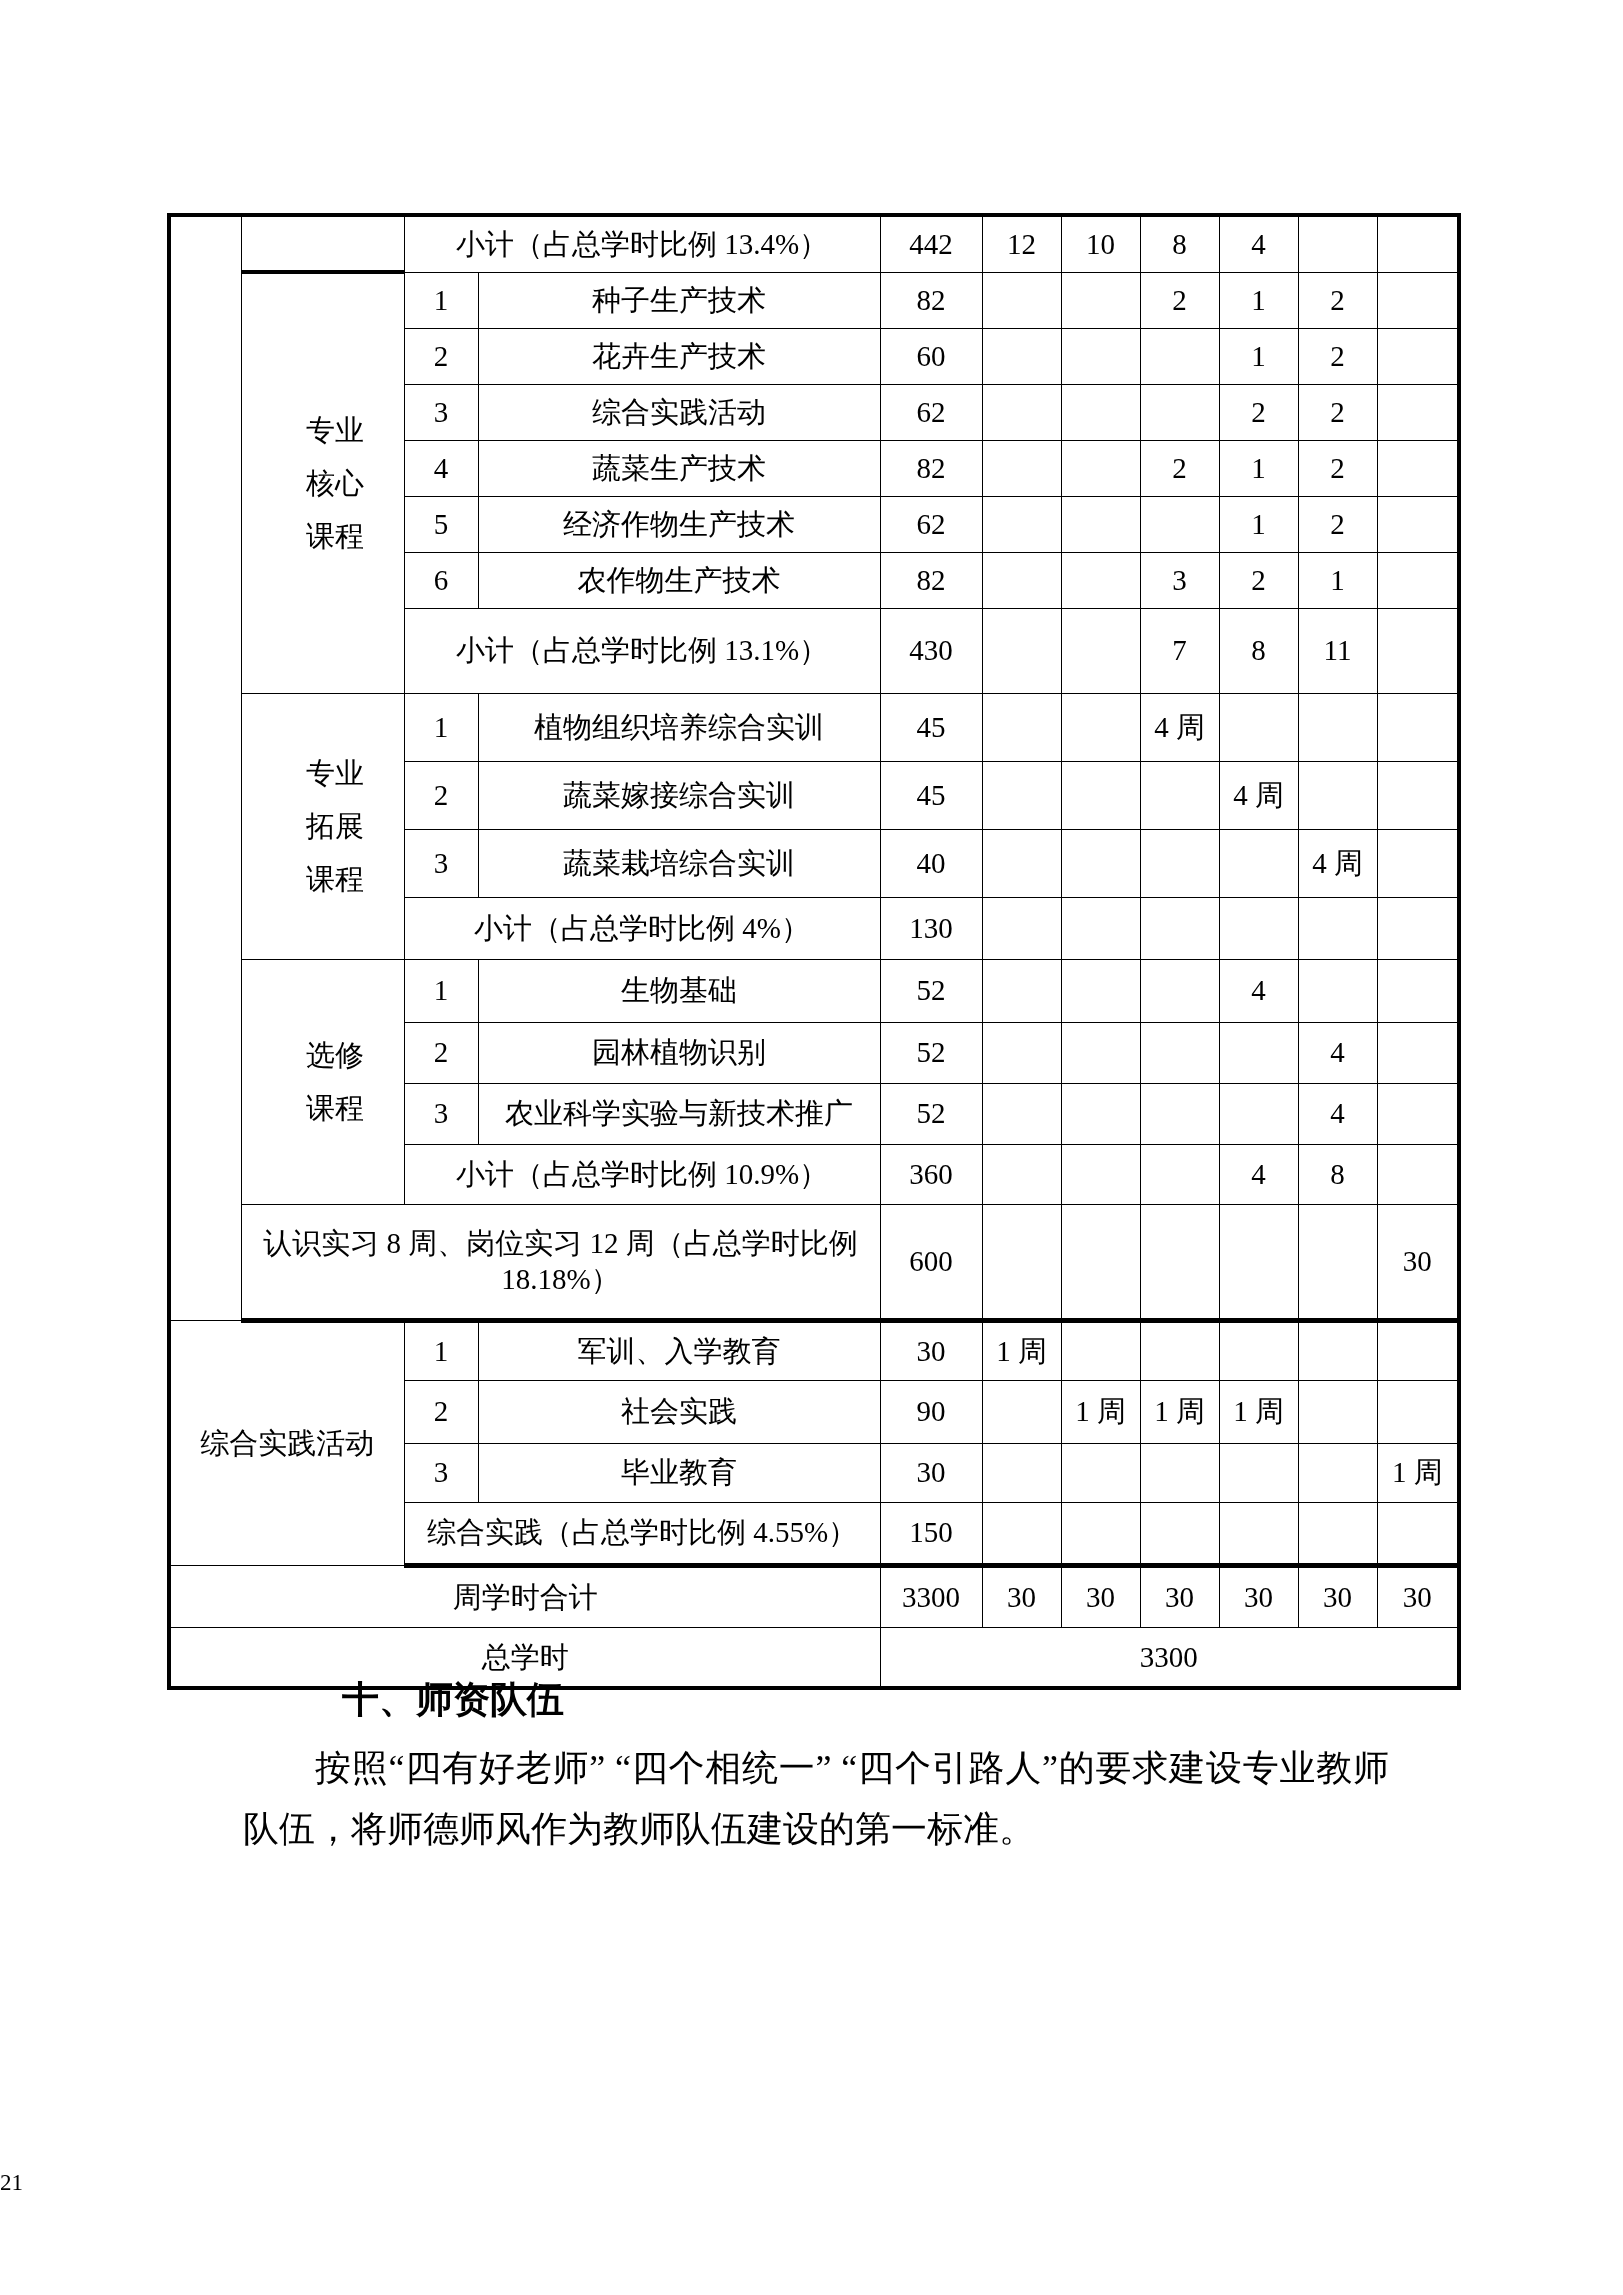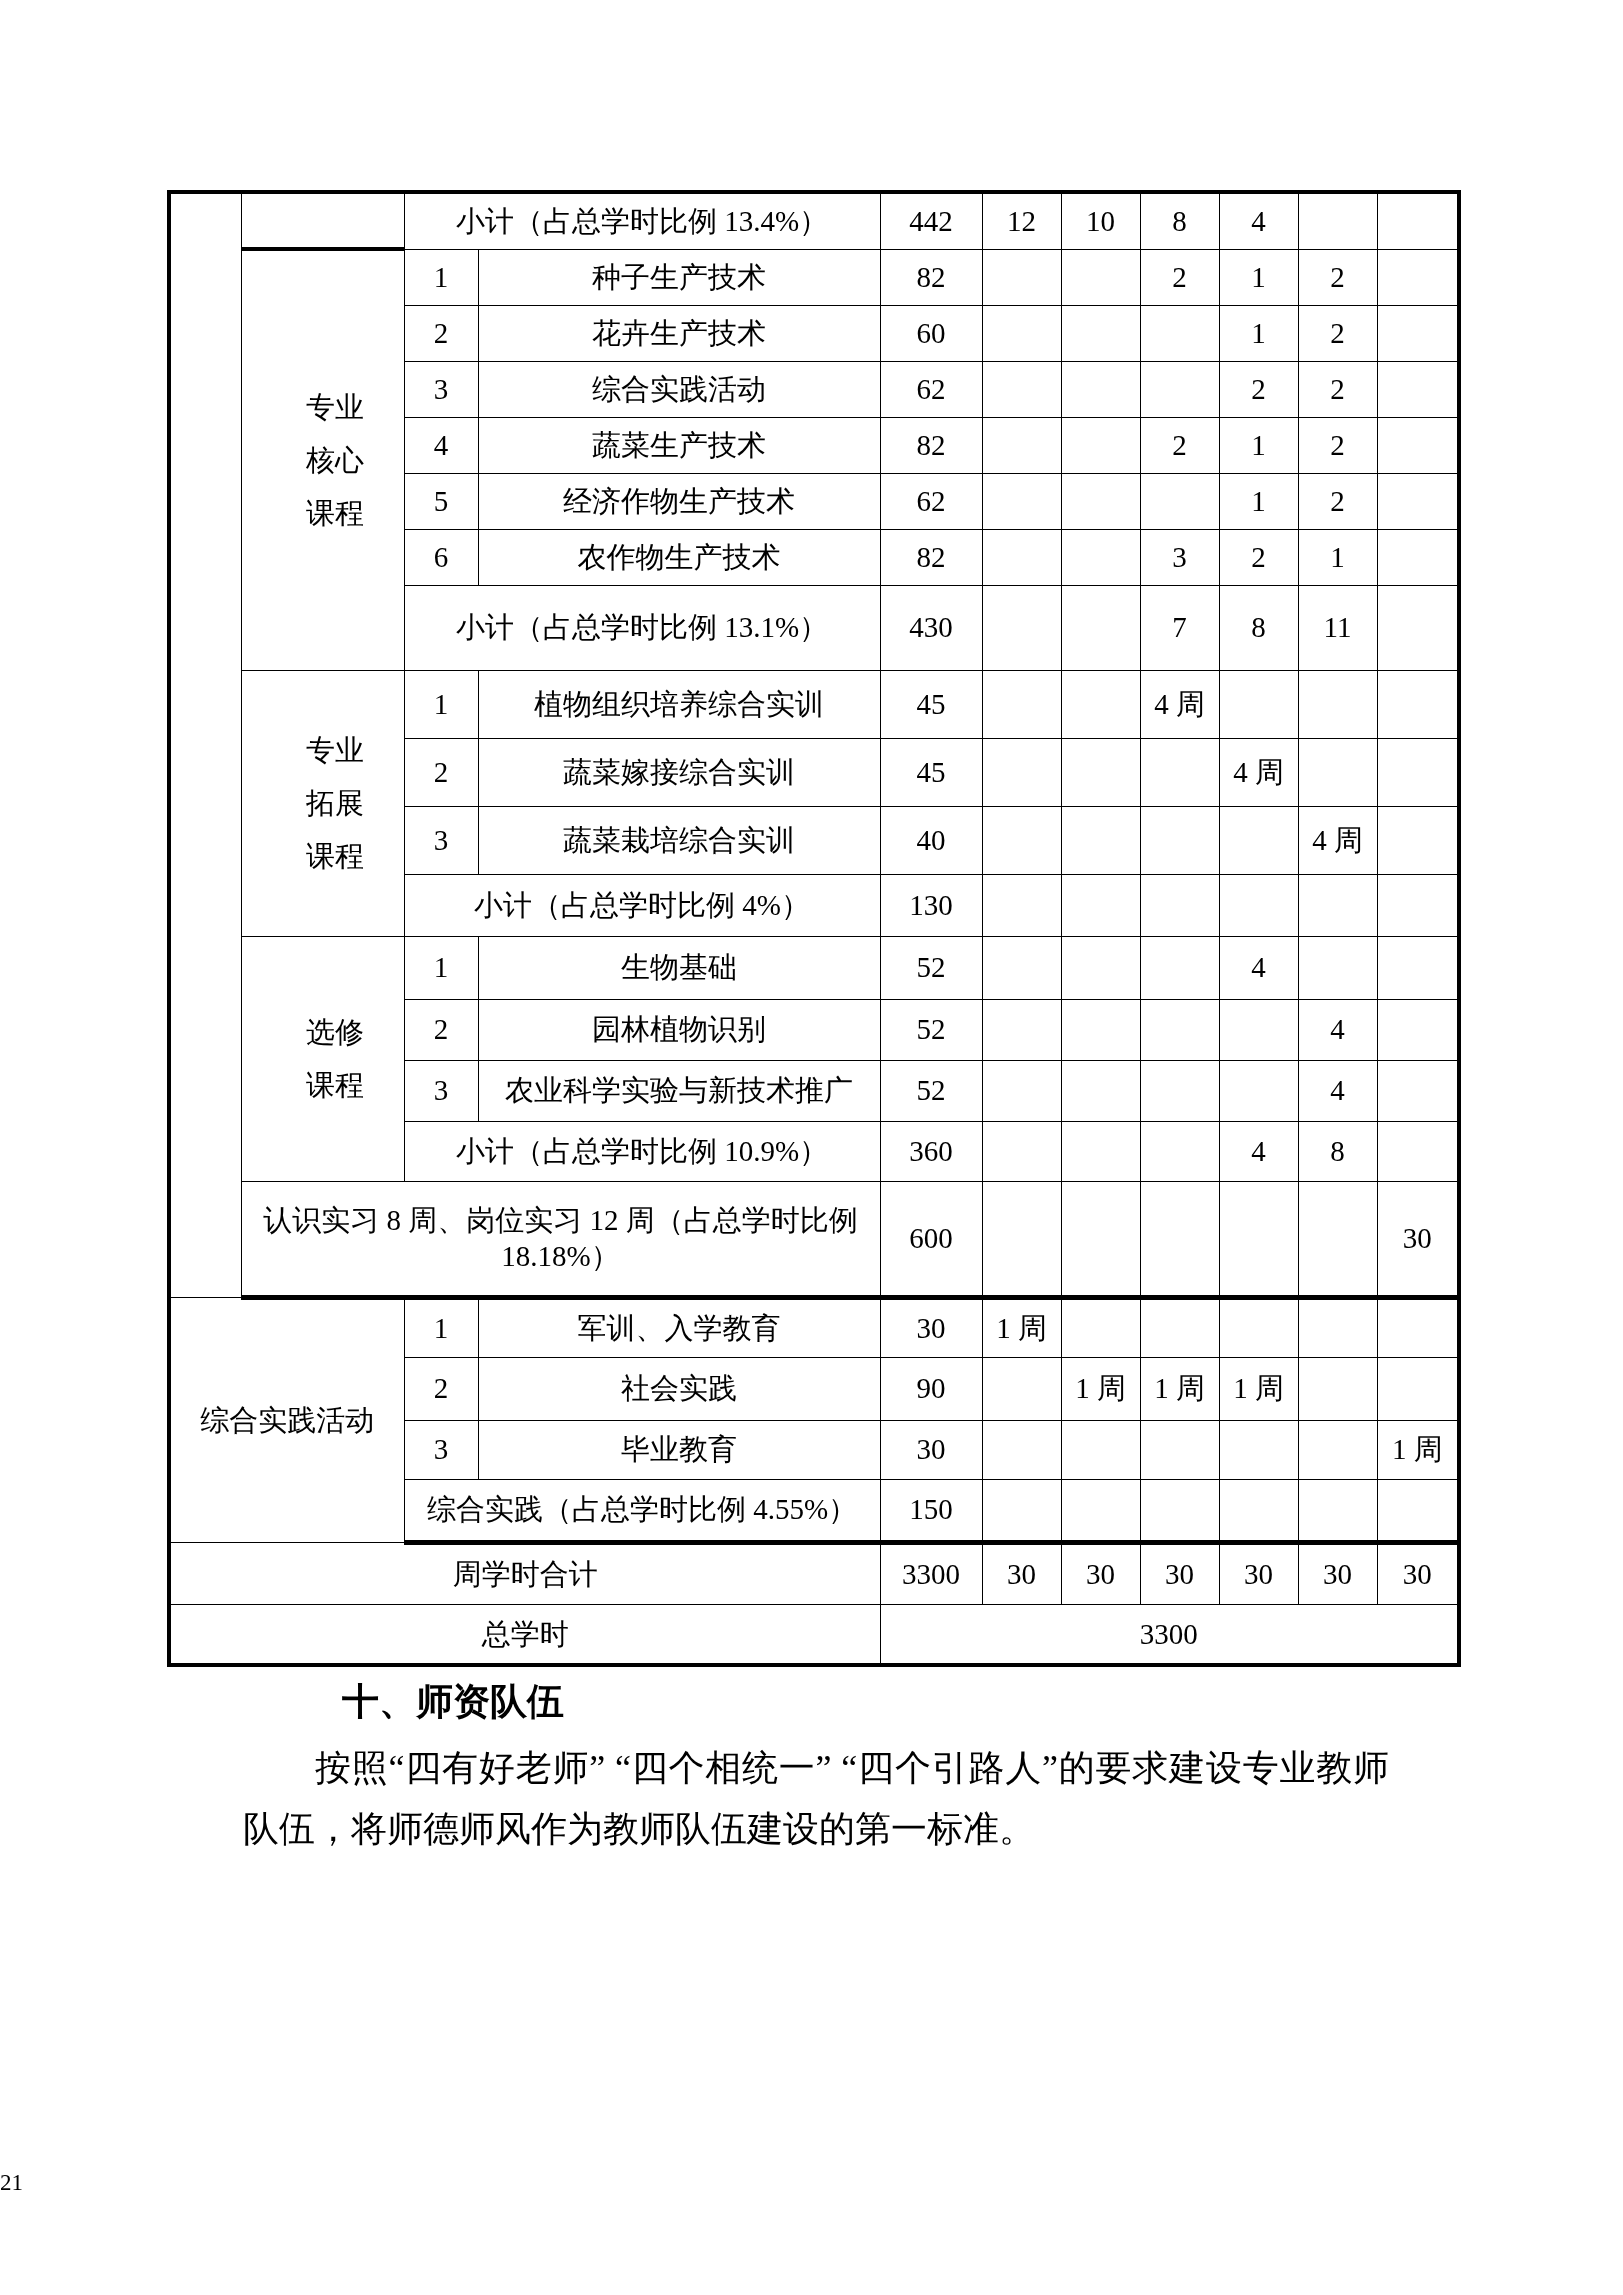--- a/index.html
+++ b/index.html
@@ -5,21 +5,21 @@
   html,body{margin:0;padding:0;background:#888;}
   .page{
     position:relative;
     width:1623px;height:2295px;
     background:#ffffff;
     font-family:"Liberation Serif","DejaVu Serif",serif;
     color:#000;
     overflow:hidden;
   }
   table.plan{
-    position:absolute;left:167px;top:190px;
+    position:absolute;left:167px;top:213px;
     width:1289px;
     border-collapse:collapse;
     table-layout:fixed;
     border:4.2px solid #000;
   }
   table.plan td{
     border:1.7px solid #000;
     text-align:center;
     vertical-align:middle;
     font-size:29px;
@@ -28,21 +28,21 @@
     overflow:hidden;
     word-break:break-all;
   }
   tr.dotted > td{border-bottom:1.7px dotted #000;}
   td.seg{border-bottom:4.2px solid #000 !important;}
   tr.thick > td{border-bottom:5px solid #000 !important;}
   td.catcell div{margin:17px 8px;padding-left:25px;}
   td.twoline{line-height:56px;}
   .heading{
     position:absolute;left:342px;top:1681px;
-    font-family:Liberation Sans, sans-serif;
+    font-family:Liberation Mono, monospace;
     font-weight:700;font-size:37px;line-height:42px;
   }
   .bodytext{
     position:absolute;left:243px;top:1738px;width:1146px;
     font-size:36px;line-height:61px;
     text-align:justify;
   }
   .bodytext p{margin:0;text-indent:2em;}
   .pagenum{
     position:absolute;left:0;top:2170px;width:1623px;

